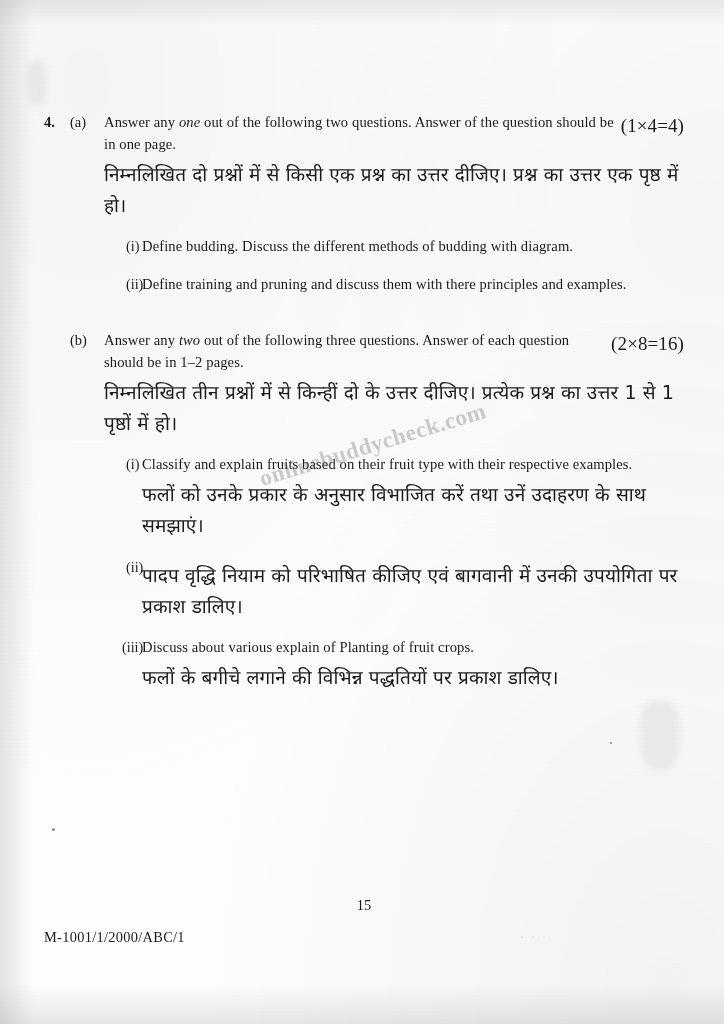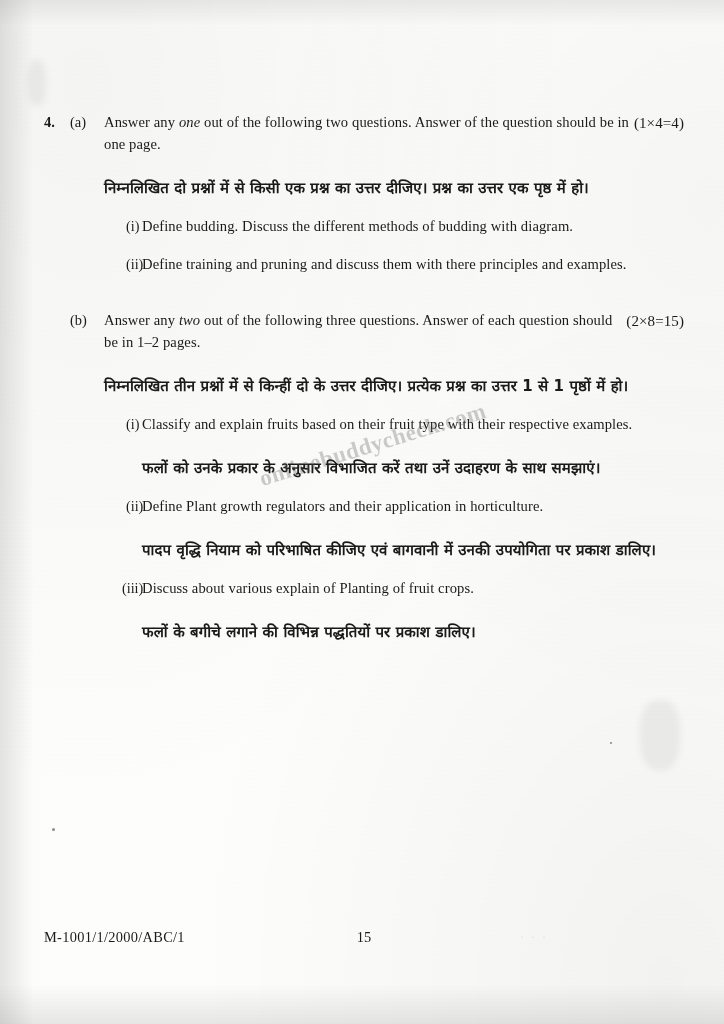--- a/index.html
+++ b/index.html
@@ -84,30 +84,29 @@
   .en {
     font-family: "Liberation Serif", serif;
     font-size: 14.6px;
     line-height: 1.5;
     letter-spacing: 0.1px;
   }
   .en em { }
 
   .hi {
     font-family: "DejaVu Sans", sans-serif;
-    font-size: 15px;
+    font-size: 19px;
     line-height: 1.62;
     letter-spacing: 0.1px;
-    margin-top: 20px;
-    font-weight: bold;
+    margin-top: 3px;
   }
 
   .marks {
     float: right;
-    font-size: 15px;
+    font-size: 19px;
     font-family: "Liberation Serif", serif;
     text-align: center;
   }
 
   .sub {
     display: flex;
     align-items: flex-start;
     margin-top: 16px;
   }
   .sub-tag {
@@ -128,20 +127,21 @@
     left: 44px;
     bottom: 78px;
     width: 640px;
     display: flex;
     align-items: baseline;
   }
   .footer-code {
     font-family: "Liberation Serif", serif;
     font-size: 14.4px;
     letter-spacing: 0.3px;
+    margin-top: 32px;
   }
   .footer-page {
     position: absolute;
     left: 0; right: 0;
     text-align: center;
     font-family: "Liberation Serif", serif;
     font-size: 14.4px;
   }
 
   .watermark {
@@ -221,37 +221,36 @@
           </div>
         </div>
       </div>
     </div>
 
     <div class="qrow block-b">
       <div class="qnum"></div>
       <div class="qlabel">(b)</div>
       <div class="qbody">
         <div class="en">
-          <span class="marks">(2×8=15)</span>
+          <span class="marks">(2×8=16)</span>
           <span>Answer any <em>two</em> out of the following three questions. Answer of each question should be in 1–2 pages.</span>
         </div>
         <div class="hi">निम्नलिखित तीन प्रश्नों में से किन्हीं दो के उत्तर दीजिए। प्रत्येक प्रश्न का उत्तर 1 से 1 पृष्ठों में हो।</div>
 
         <div class="sub">
           <div class="sub-tag">(i)</div>
           <div class="sub-body">
             <div class="en">Classify and explain fruits based on their fruit type with their respective examples.</div>
             <div class="hi">फलों को उनके प्रकार के अनुसार विभाजित करें तथा उनें उदाहरण के साथ समझाएं।</div>
           </div>
         </div>
 
         <div class="sub">
           <div class="sub-tag">(ii)</div>
           <div class="sub-body">
-            <div class="en">Define Plant growth regulators and their application in horticulture.</div>
             <div class="hi">पादप वृद्धि नियाम को परिभाषित कीजिए एवं बागवानी में उनकी उपयोगिता पर प्रकाश डालिए।</div>
           </div>
         </div>
 
         <div class="sub">
           <div class="sub-tag" style="padding-left:18px;">(iii)</div>
           <div class="sub-body">
             <div class="en">Discuss about various explain of Planting of fruit crops.</div>
             <div class="hi">फलों के बगीचे लगाने की विभिन्न पद्धतियों पर प्रकाश डालिए।</div>
           </div>

